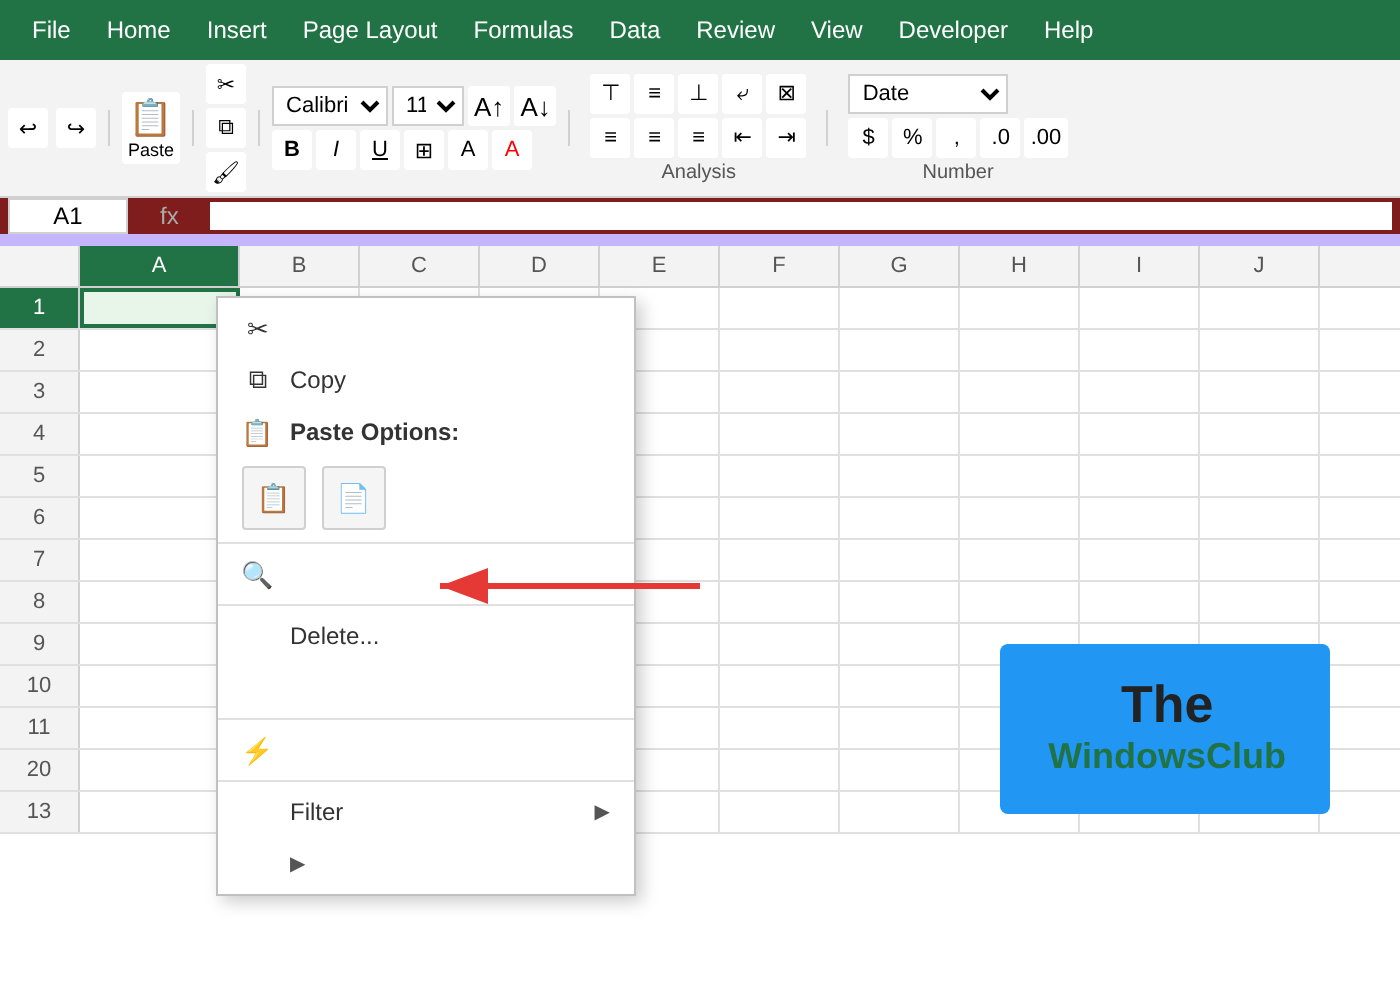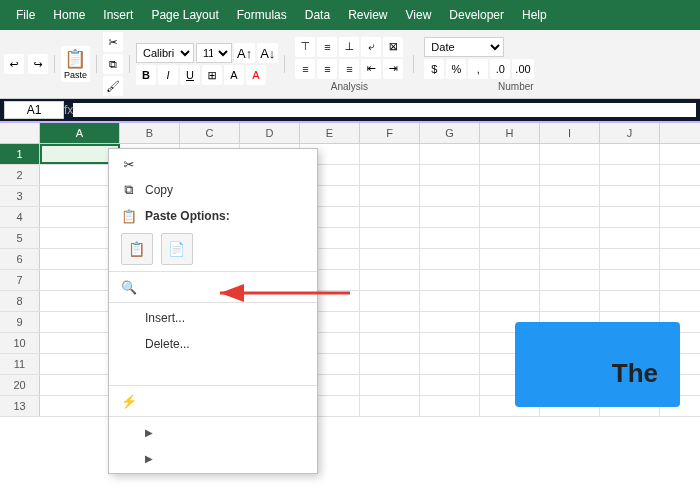--- a/index.html
+++ b/index.html
@@ -29,24 +29,24 @@
     .ribbon {
       background: #f3f3f3;
       border-bottom: 1px solid #d0d0d0;
     }
 
     
     .formula-bar {
       display: flex;
       align-items: center;
       height: 24px;
-      border-bottom: 2px solid #c4b5fd;
+      border-bottom: 6px solid #c4b5fd;
       padding: 0 4px;
-      gap: 0;
-      background: #0f172a;
+      gap: 16px;
+      background: #7f1d1d;
     }
     .cell-ref {
       width: 60px;
       border: 1px solid #d0d0d0;
       padding: 1px 4px;
       font-size: 12px;
       text-align: center;
     }
     .formula-divider { color: #aaa; }
     .formula-input {
@@ -294,21 +294,21 @@
       <select class="font-select" style="width:80px;">
         <option>Date</option>
       </select>
       <div style="display:flex;gap:2px;">
         <button class="toolbar-btn">$</button>
         <button class="toolbar-btn">%</button>
         <button class="toolbar-btn">,</button>
         <button class="toolbar-btn">.0</button>
         <button class="toolbar-btn">.00</button>
       </div>
-      <span style="font-size:10px;color:#555;text-align:right;">Number</span>
+      <span style="font-size:10px;color:#555;text-align:center;">Number</span>
     </div>
   </div>
 </div>
 
 <div class="formula-bar">
   <input class="cell-ref" value="A1" style="">
   <span class="formula-divider">fx</span>
   <input class="formula-input" style="">
 </div>
 
@@ -493,24 +493,25 @@
         <div class="cell" style="width: 60px;"></div>
         <div class="cell" style="width: 60px;"></div>
         <div class="cell" style="width: 60px;"></div>
         <div class="cell" style="width: 60px;"></div>
         <div class="cell" style="width: 60px;"></div>
         <div class="cell" style="width: 60px;"></div>
         <div class="cell" style="width: 60px;"></div>
       </div>
     </div>
 
-  <div style="position:absolute; right:30px; bottom:20px; z-index:1; pointer-events:none;">
+  <div style="position:absolute; right:45px; bottom:20px; z-index:1; pointer-events:none;">
     <div style="background:#2196f3; width:165px; height:85px; border-radius:4px; position:absolute; right:-10px; bottom:-10px;"></div>
     <div style="position:relative; z-index:2; text-align:center; padding:8px 12px;">
       <div style="font-size:26px; font-weight:bold; color:#222;">The</div>
+      <div style="font-size:18px; font-weight:bold; color:#217346;">WindowsClub</div>
     </div>
   </div>
 </div>
 
 <div class="context-menu">
 
   <div class="menu-item">
     <span class="menu-item-icon">✂</span>
   </div>
 
@@ -529,42 +530,39 @@
     <div class="paste-opt-btn">📄</div>
   </div>
 
   <div class="menu-separator"></div>
 
   <div class="menu-item">
     <span class="menu-item-icon">🔍</span>
   </div>
   <div class="menu-separator"></div>
 
-  <div class="menu-item">
-    <span class="menu-item-icon"></span>
-    <span class="menu-item-label">Insert...</span>
-  </div>
 
   <div class="menu-item">
     <span class="menu-item-icon"></span>
     <span class="menu-item-label">Delete...</span>
   </div>
 
   <div class="menu-item">
     <span class="menu-item-icon"></span>
   </div>
   <div class="menu-separator"></div>
 
   <div class="menu-item disabled">
     <span class="menu-item-icon">⚡</span>
   </div>
   <div class="menu-separator"></div>
 
   <div class="menu-item">
     <span class="menu-item-icon"></span>
+    <span class="menu-item-label">Filter</span>
     <span class="menu-item-arrow">▶</span>
   </div>
 
   <div class="menu-item">
     <span class="menu-item-icon"></span>
     <span class="menu-item-arrow">▶</span>
   </div>
 </div>
 
 <div class="red-arrow">

